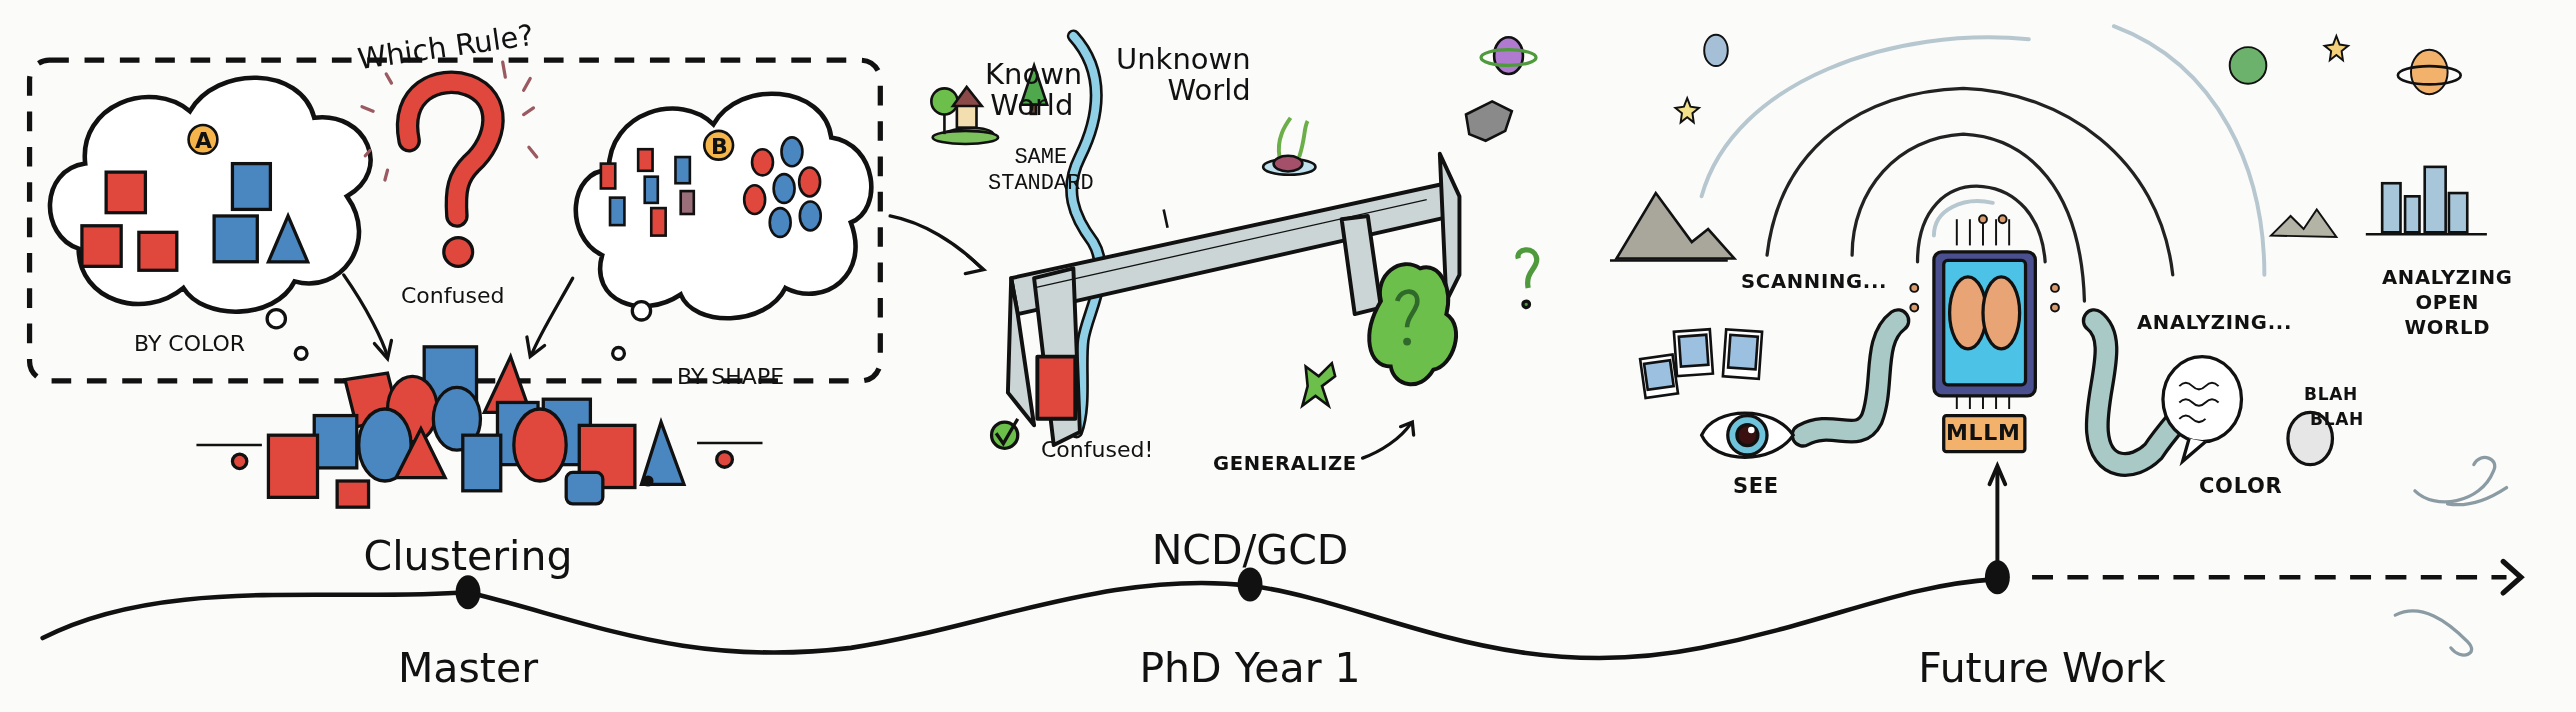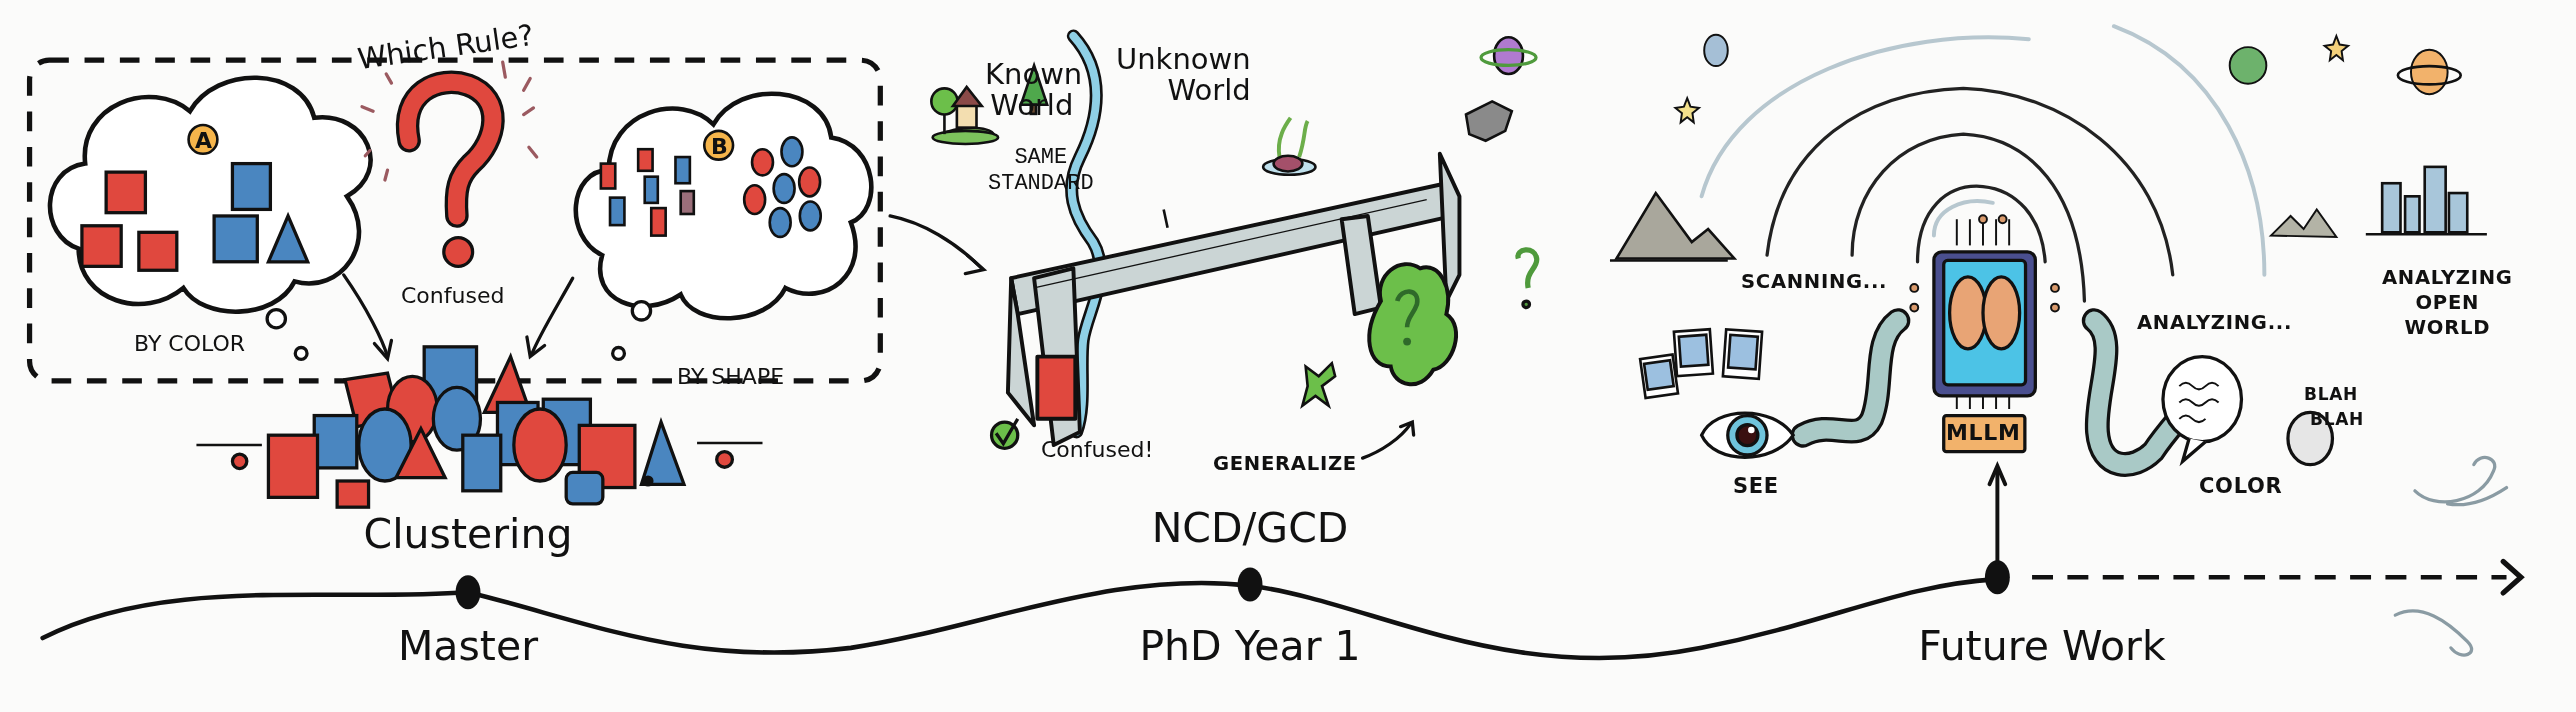--- a/index.html
+++ b/index.html
@@ -4,21 +4,21 @@
 <style>
   html, body { margin:0; padding:0; background:#fbfbfa; }
   body { width:2576px; height:712px; position:relative; overflow:hidden;
          font-family:"DejaVu Sans", sans-serif; color:#111; }
   .lbl { position:absolute; font-family:"DejaVu Sans", sans-serif; color:#111; white-space:nowrap; }
   .cap { font-weight:bold; letter-spacing:0.7px; }
   .big { font-size:41px; }
   .mid { font-size:29px; }
   .sm  { font-size:22px; }
   svg { position:absolute; left:0; top:0; }
-  .center { transform:translateX(-50%); text-align:center; }
+  .center { transform:translateX(-50%); text-align:center;margin-top:22px; }
 </style>
 </head>
 <body>
 
 <svg width="2576" height="712" viewBox="0 0 3936 1088">
 
   <g fill="none" stroke="#111" stroke-width="7" stroke-linecap="round">
     <path d="M 65 975 C 250 880, 500 920, 715 905 C 900 950, 1050 1020, 1300 990 C 1500 960, 1700 870, 1910 895 C 2100 920, 2300 1050, 2600 990 C 2800 950, 2900 895, 3050 885"></path>
   </g>
   <g>

